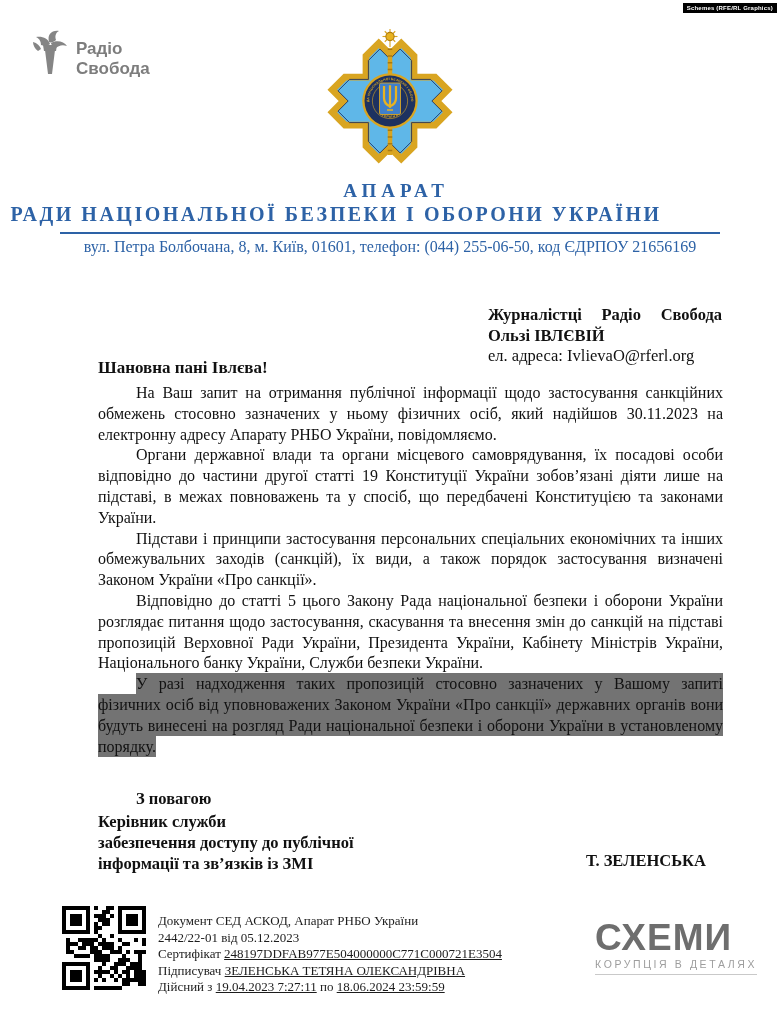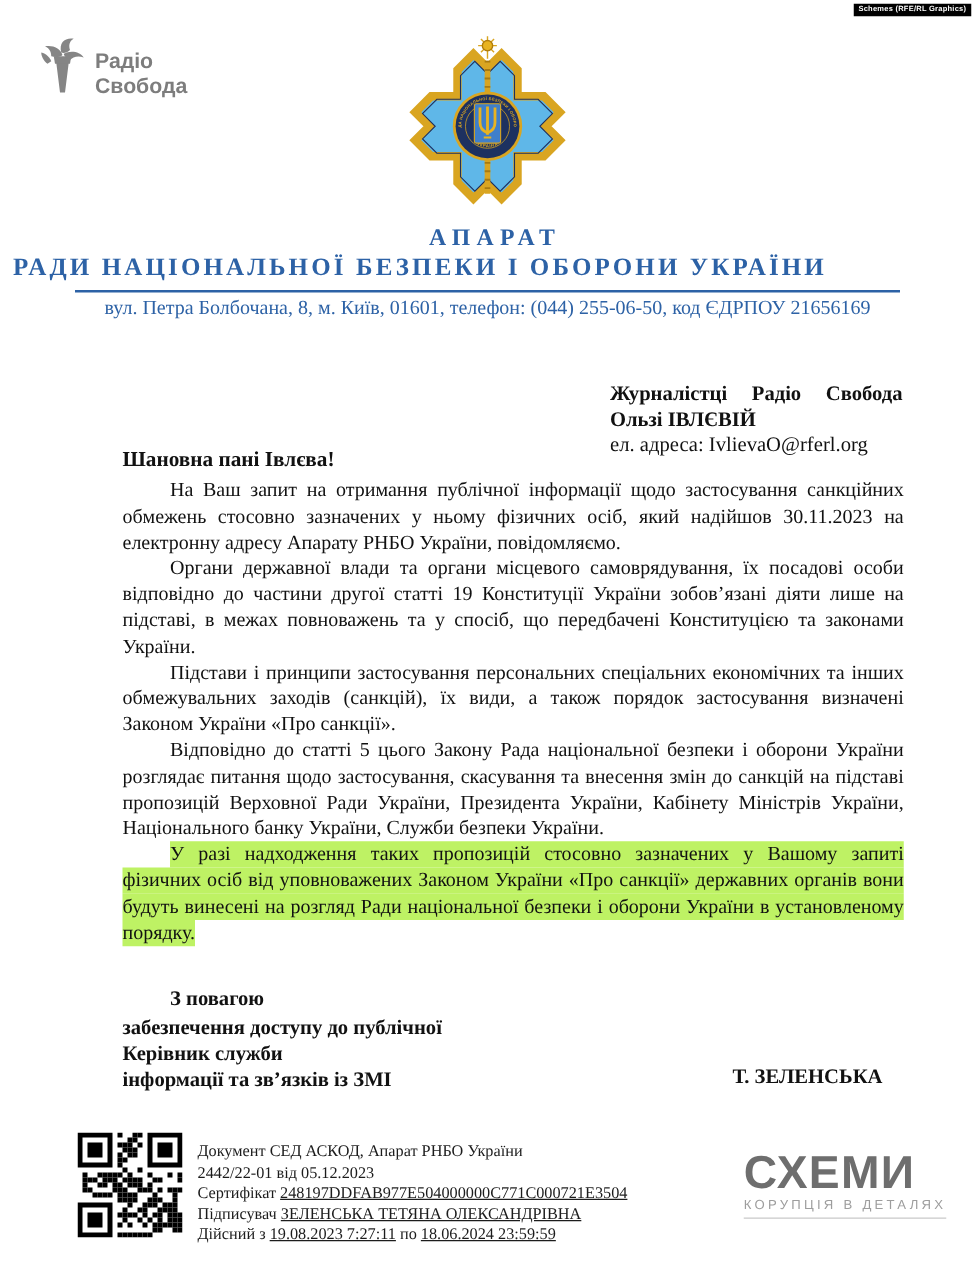--- a/index.html
+++ b/index.html
@@ -41,21 +41,21 @@
   .recipient .r1 { font-weight:bold; text-align:justify; text-align-last:justify; }
   .recipient .r2 { font-weight:bold; }
   .recipient .r3 { font-weight:normal; }
   
   .salutation {
     position:absolute; left:98px; top:358px; width:625px; text-align:left;
     font-weight:bold; font-size:17px;
   }
   .bodytext { position:absolute; left:98px; top:383px; width:625px; font-size:16px; line-height:20.8px; }
   .bodytext p { text-align:justify; text-indent:38px; }
-  .hl { background:#bef264; box-decoration-break:clone; -webkit-box-decoration-break:clone; padding:2px 0; }
+  .hl { background:#737373; box-decoration-break:clone; -webkit-box-decoration-break:clone; padding:2px 0; }
   
   .closing { position:absolute; left:136px; top:789px; font-weight:bold; font-size:16.5px; }
   .sigtitle { position:absolute; left:98px; top:812px; font-weight:bold; font-size:16.5px; line-height:20.8px; }
   .signame { position:absolute; right:74px; top:851px; font-weight:bold; font-size:16.5px; }
   
   .qr { position:absolute; left:62px; top:906px; width:84px; height:84px; }
   .meta { position:absolute; left:158px; top:913px; font-size:13px; line-height:16.6px; color:#1c1c1c; }
   .meta u { text-decoration:underline; }
   .schemy { position:absolute; right:23px; top:920px; text-align:left; }
   .schemy .name {
@@ -146,22 +146,22 @@
 <div class="bodytext">
   <p>На Ваш запит на отримання публічної інформації щодо застосування санкційних обмежень стосовно зазначених у ньому фізичних осіб, який надійшов 30.11.2023 на електронну адресу Апарату РНБО України, повідомляємо.</p>
   <p>Органи державної влади та органи місцевого самоврядування, їх посадові особи відповідно до частини другої статті 19 Конституції України зобов’язані діяти лише на підставі, в межах повноважень та у спосіб, що передбачені Конституцією та законами України.</p>
   <p>Підстави і принципи застосування персональних спеціальних економічних та інших обмежувальних заходів (санкцій), їх види, а також порядок застосування визначені Законом України «Про санкції».</p>
   <p>Відповідно до статті 5 цього Закону Рада національної безпеки і оборони України розглядає питання щодо застосування, скасування та внесення змін до санкцій на підставі пропозицій Верховної Ради України, Президента України, Кабінету Міністрів України, Національного банку України, Служби безпеки України.</p>
   <p><span class="hl">У разі надходження таких пропозицій стосовно зазначених у Вашому запиті фізичних осіб від уповноважених Законом України «Про санкції» державних органів вони будуть винесені на розгляд Ради національної безпеки і оборони України в установленому порядку.</span></p>
 </div>
 
 <div class="closing">З повагою</div>
 <div class="sigtitle">
+  <div>Керівник служби</div>
   <div>забезпечення доступу до публічної</div>
-  <div>Керівник служби</div>
   <div>інформації та зв’язків із ЗМІ</div>
 </div>
 <div class="signame">Т. ЗЕЛЕНСЬКА</div>
 
 <svg id="qr" class="qr" viewBox="0 0 84 84">
     <rect width="84" height="84" fill="#fff"></rect>
     <g fill="#000">
       <rect x="32" y="0" width="4" height="4"></rect>
       <rect x="44" y="0" width="4" height="4"></rect>
       <rect x="48" y="0" width="4" height="4"></rect>
@@ -304,19 +304,19 @@
       <rect x="0" y="56" width="28" height="28"></rect>
       <rect fill="#fff" x="4" y="60" width="20" height="20"></rect>
       <rect x="8" y="64" width="12" height="12"></rect>
     </g>
   </svg>
 <div class="meta">
   <div>Документ СЕД АСКОД, Апарат РНБО України</div>
   <div>2442/22-01 від 05.12.2023</div>
   <div><span>Сертифікат </span><u>248197DDFAB977E504000000C771C000721E3504</u></div>
   <div><span>Підписувач </span><u>ЗЕЛЕНСЬКА ТЕТЯНА ОЛЕКСАНДРІВНА</u></div>
-  <div><span>Дійсний з </span><u>19.08.2023 7:27:11</u><span> по </span><u>18.06.2024 23:59:59</u></div>
+  <div><span>Дійсний з </span><u>19.04.2023 7:27:11</u><span> по </span><u>18.06.2024 23:59:59</u></div>
 </div>
 
 <div class="schemy">
   <div class="name">СХЕМИ</div>
   <div class="tagline">КОРУПЦІЯ В ДЕТАЛЯХ</div>
 </div>
 
 </body></html>

